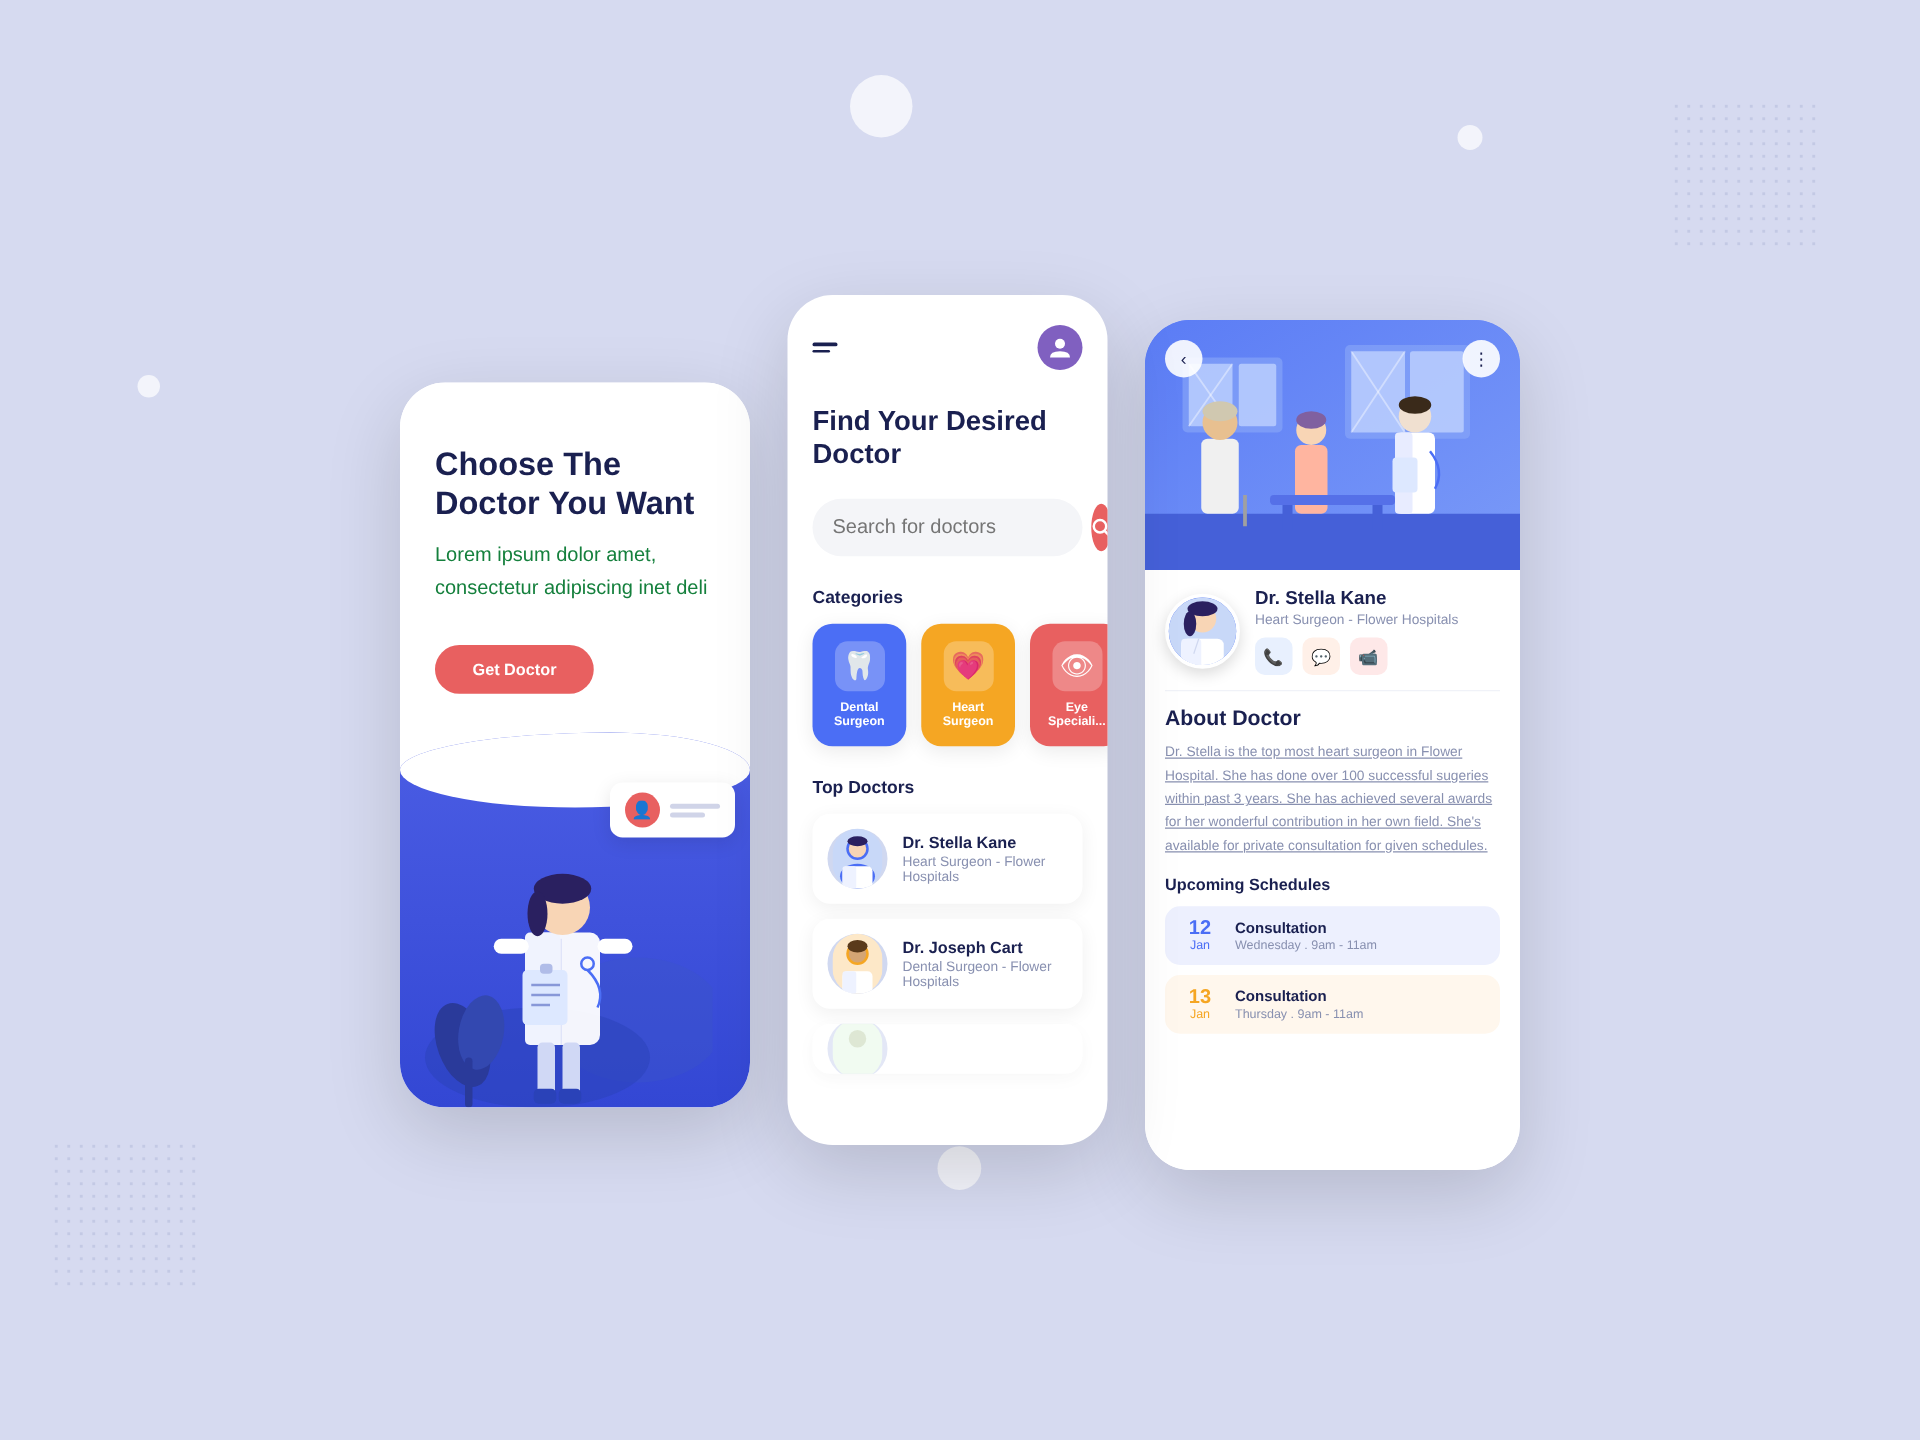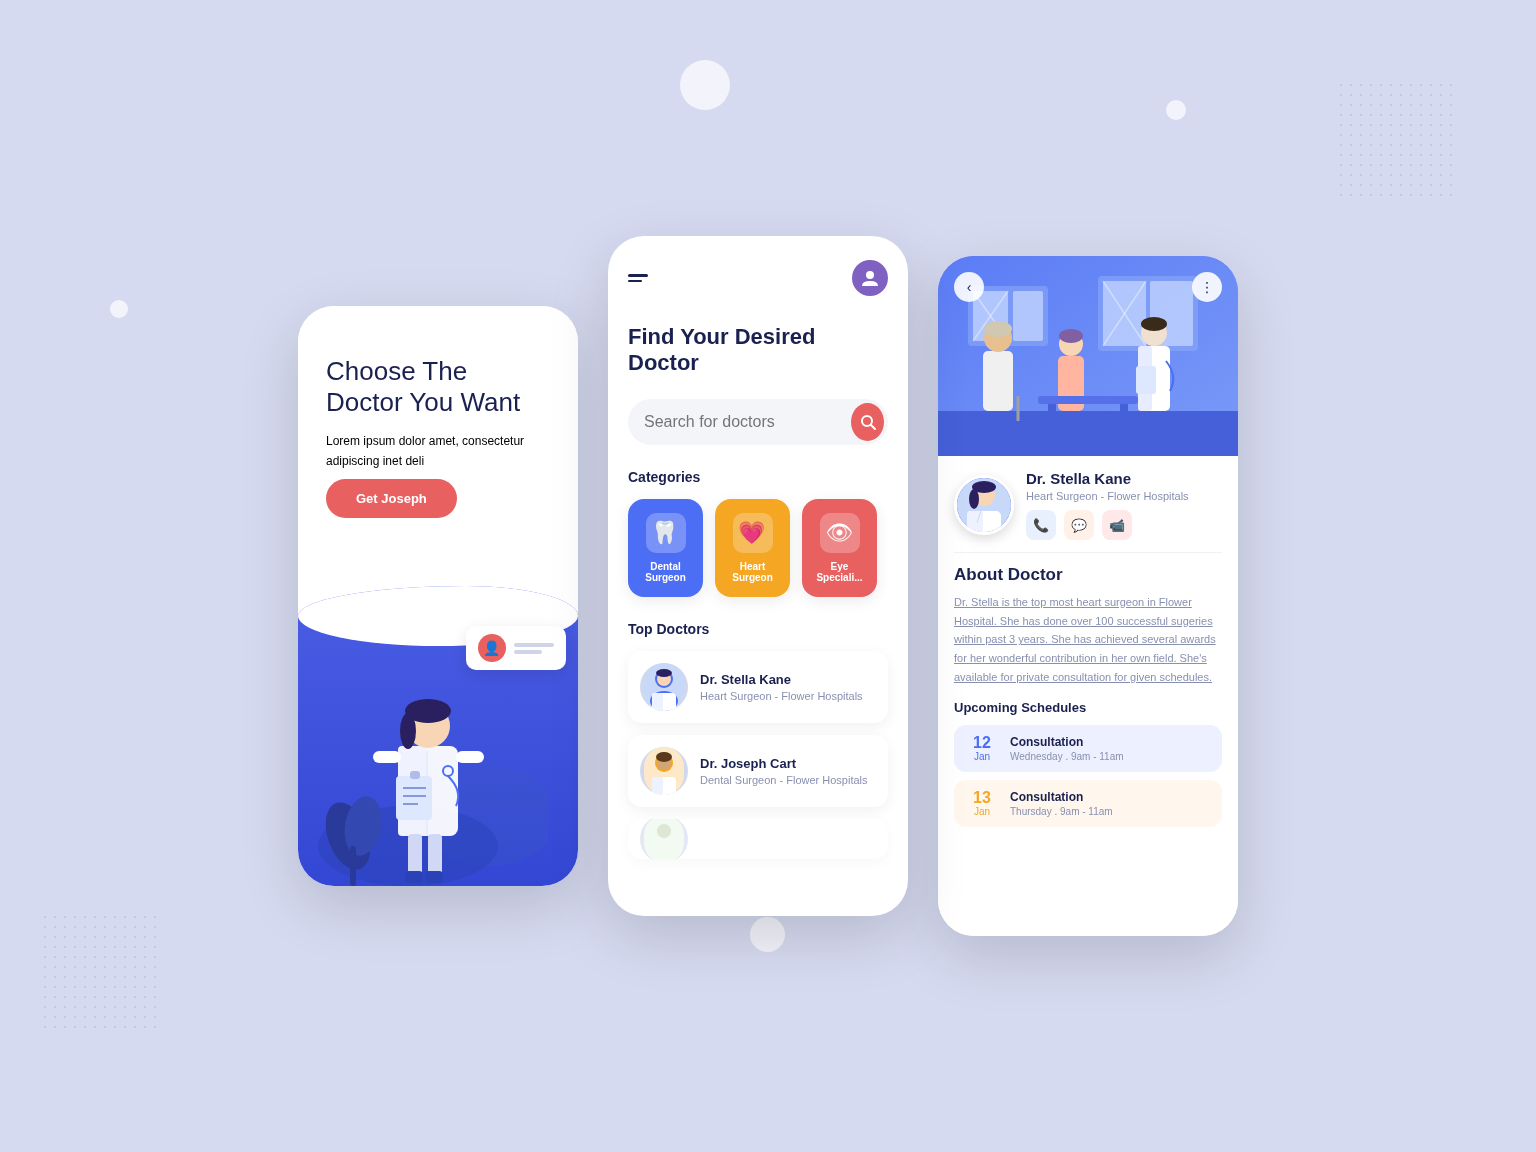--- a/index.html
+++ b/index.html
@@ -71,31 +71,31 @@
       background: white;
     }
 
     .phone-1-top {
       padding: 50px 28px 20px;
       flex: 1;
     }
 
     .phone-1-title {
       font-size: 26px;
-      font-weight: 400;
+      font-weight: 700;
       color: #1a2050;
       line-height: 1.2;
       margin-bottom: 14px;
     }
 
     .phone-1-subtitle {
-      font-size: 12px;
-      color: #000000;
+      font-size: 16px;
+      color: #15803d;
       line-height: 1.6;
-      margin-bottom: 8px;
+      margin-bottom: 32px;
     }
 
     .get-started-btn {
       background: #e86060;
       color: white;
       border: none;
       border-radius: 25px;
       padding: 12px 30px;
       font-size: 13px;
       font-weight: 600;
@@ -152,21 +152,21 @@
     }
 
     .floating-card-line {
       height: 4px;
       border-radius: 2px;
       background: #d0d4e8;
     }
 
     
     .phone-2 {
-      width: 300px;
+      width: 256px;
       height: 680px;
       z-index: 2;
     }
 
     .phone-2-content {
       padding: 24px 20px;
       height: 100%;
       overflow: hidden;
     }
 
@@ -525,21 +525,21 @@
 <div class="circle-deco c3"></div>
 <div class="circle-deco c4"></div>
 
 <div class="phones-container">
 
   <div class="phone phone-1">
     <div class="phone-1-content">
       <div class="phone-1-top">
         <h1 class="phone-1-title">Choose The Doctor You Want</h1>
         <p class="phone-1-subtitle">Lorem ipsum dolor amet, consectetur adipiscing inet deli</p>
-        <button class="get-started-btn">Get Joseph</button>
+        <button class="get-started-btn">Get Doctor</button>
       </div>
       <div class="phone-1-illustration">
         <div class="illus-wave"></div>
 
         <svg width="240" height="270" viewBox="0 0 240 270" style="position:absolute;bottom:0;left:10px;">
 
           <ellipse cx="180" cy="200" rx="70" ry="50" fill="#3d56c8" opacity="0.4"></ellipse>
           <ellipse cx="100" cy="230" rx="90" ry="40" fill="#2a42b8" opacity="0.5"></ellipse>
 
           <ellipse cx="40" cy="220" rx="20" ry="35" fill="#2a3a9a" transform="rotate(-20,40,220)"></ellipse>

